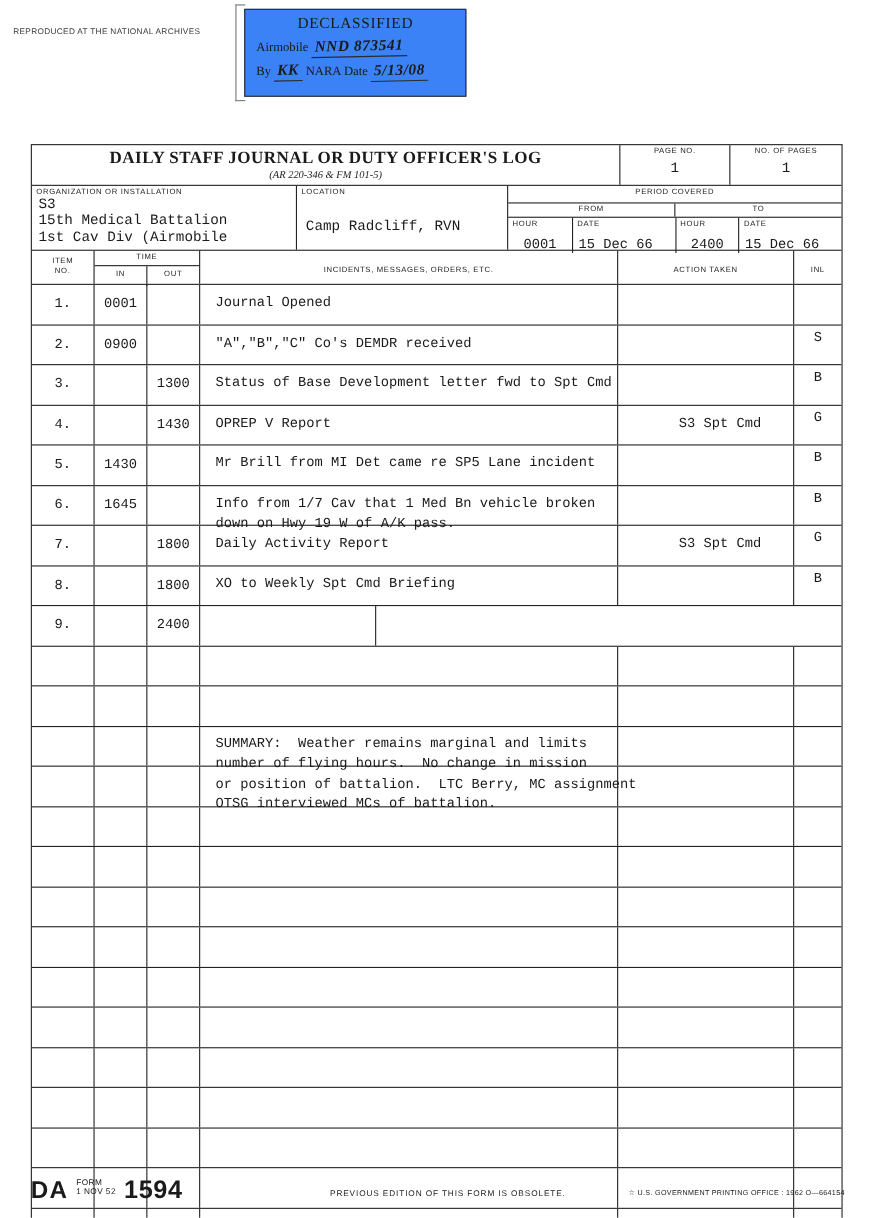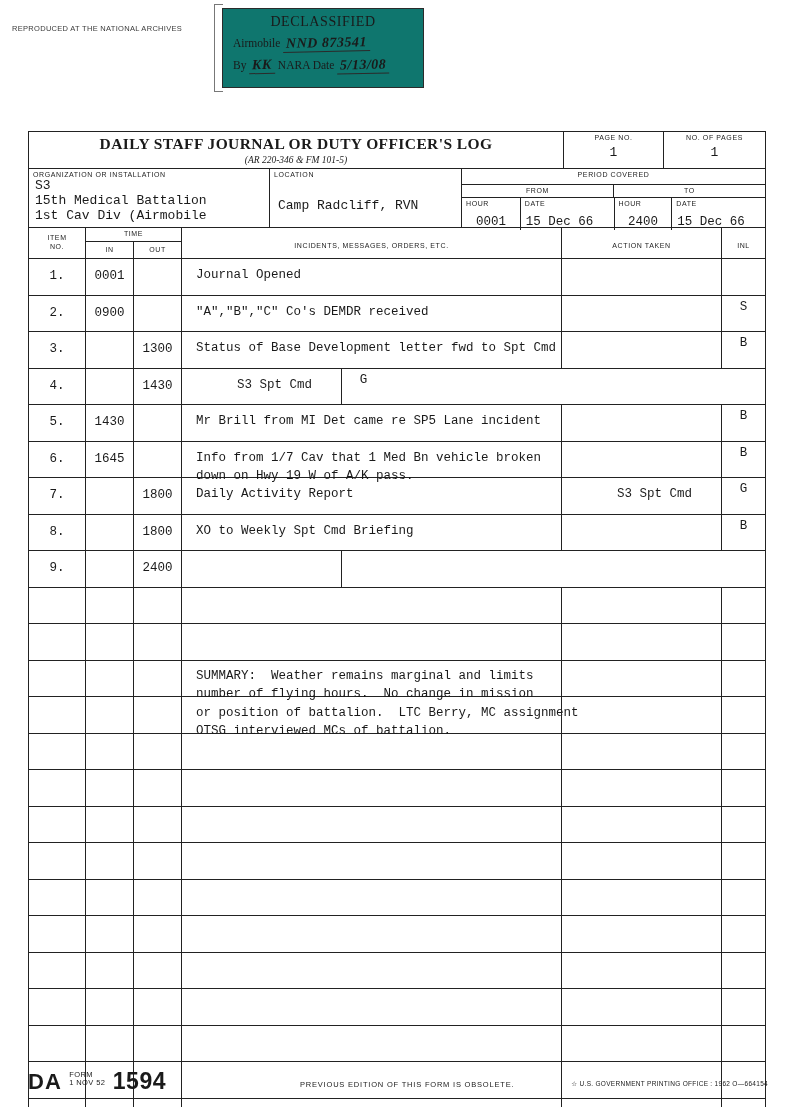--- a/index.html
+++ b/index.html
@@ -29,21 +29,21 @@
   }
 
   
   .declass-box {
     position: absolute;
     left: 222px;
     top: 8px;
     width: 200px;
     height: 78px;
     border: 1.5px solid #2b2b2b;
-    background: #0f766e;
+    background: #3b82f6;
   }
   .declass-title {
     text-align: center;
     font-family: "Liberation Serif", serif;
     font-size: 14px;
     letter-spacing: .6px;
     margin-top: 5px;
   }
   .declass-line {
     font-family: "Liberation Serif", serif;
@@ -369,20 +369,23 @@
         </div>
       </div>
       <div class="row bt brow">
         <div class="cell c-item">
           <div class="t-item">4.</div>
         </div>
         <div class="cell bl c-in"></div>
         <div class="cell bl c-out">
           <div class="t-time">1430</div>
         </div>
+        <div class="cell bl c-inc">
+          <div class="t-inc">OPREP V Report</div>
+        </div>
         <div class="cell bl c-act">
           <div class="t-act">S3 Spt Cmd</div>
         </div>
         <div class="cell bl c-inl">
           <div class="t-inl">G</div>
         </div>
       </div>
       <div class="row bt brow">
         <div class="cell c-item">
           <div class="t-item">5.</div>

